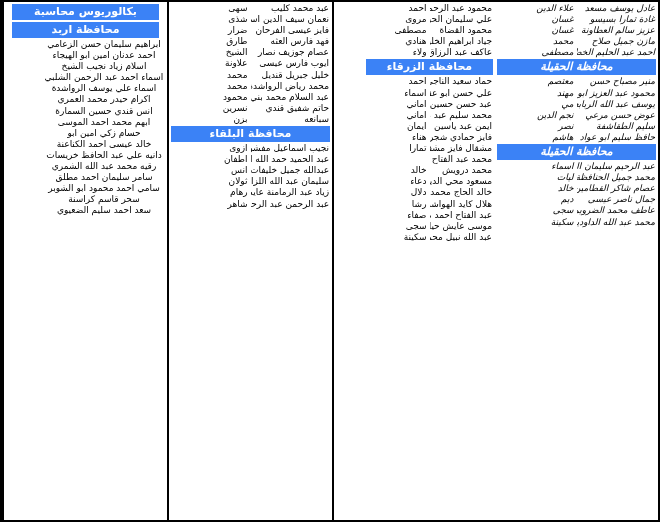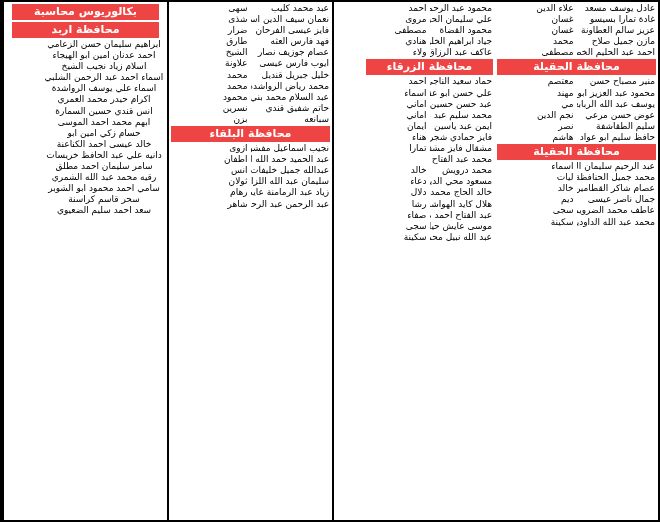--- a/index.html
+++ b/index.html
@@ -28,24 +28,24 @@
     border-left: 2px solid #000;
     padding: 1px 0 0 0;
     display: flex;
     flex-direction: column;
     overflow: hidden;
   }
   .col:last-child { border-left: none; }
   .col-1 { width: 165px; }
   .col-2 { width: 165px; }
   .col-3 { width: 163px; padding-left: 30px; }
-  .col-4 { width: 163px; }
+  .col-4 { width: 163px; font-style: italic; }
 
   .hdr {
-    background: #ef4444;
+    background: #3b82f6;
     color: #ffffff;
     font-weight: bold;
     text-align: center;
     font-size: 11px;
     line-height: 14px;
     padding: 1px 2px;
     margin: 1px 8px 1px 8px;
     letter-spacing: 0px;
     white-space: nowrap;
     overflow: hidden;
@@ -112,24 +112,24 @@
       <div class="row single">
           <span class="cellA">حسام زكي امين ابو</span>
         </div>
       <div class="row single">
           <span class="cellA">خالد عيسى احمد الكناعنة</span>
         </div>
       <div class="row single">
           <span class="cellA">دانيه علي عبد الحافظ خريسات</span>
         </div>
       <div class="row single">
+          <span class="cellA">رقيه محمد عبد الله الشمري</span>
+        </div>
+      <div class="row single">
           <span class="cellA">سامر سليمان احمد مطلق</span>
-        </div>
-      <div class="row single">
-          <span class="cellA">رقيه محمد عبد الله الشمري</span>
         </div>
       <div class="row single">
           <span class="cellA">سامي احمد محمود ابو الشوبر</span>
         </div>
       <div class="row single">
           <span class="cellA">سحر قاسم كراسنة</span>
         </div>
       <div class="row single">
           <span class="cellA">سعد احمد سليم الضعيوي</span>
         </div>

